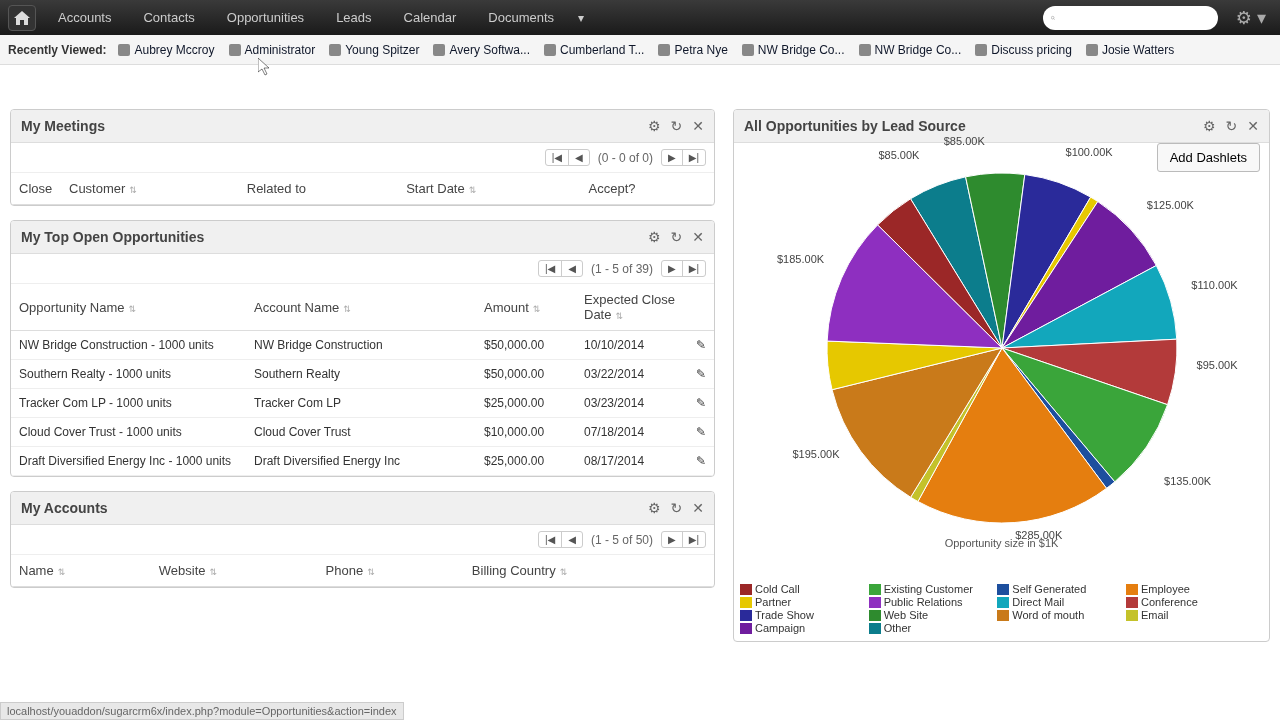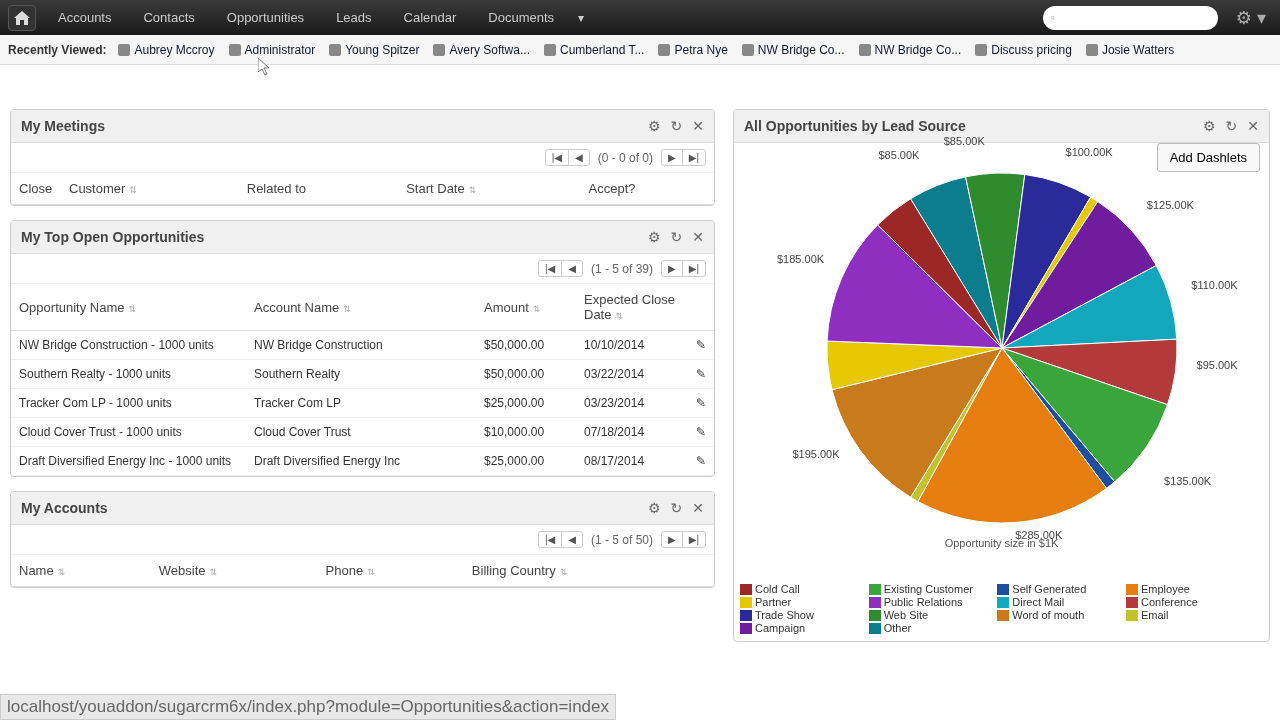--- a/index.html
+++ b/index.html
@@ -53,21 +53,21 @@
 
 
 .pie-wrap { padding: 10px; position: relative; height: 440px; }
 .pie-svg { display: block; margin: 10px auto 0; }
 .pie-label { position: absolute; font-size: 11px; color: #444; white-space: nowrap; }
 .caption { text-align: center; font-size: 11px; color: #555; margin-top: 4px; }
 .legend { display: flex; flex-wrap: wrap; padding: 0 6px 6px; gap: 0; }
 .legend-item { display: flex; align-items: center; width: 24.6%; font-size: 11px; color: #333; margin-bottom: 1px; }
 .legend-swatch { width: 12px; height: 11px; margin-right: 3px; }
 
-.status-bar { position: fixed; bottom: 0; left: 0; background: #e8e8e8; border: 1px solid #ccc; padding: 2px 6px; font-size: 17px; color: #666; }
+.status-bar { position: fixed; bottom: 0; left: 0; background: #e8e8e8; border: 1px solid #ccc; padding: 2px 6px; font-size: 11px; color: #666; }
 </style>
 </head>
 <body>
 
 <div class="topbar">
   <div class="home-btn">
     <svg width="16" height="14" viewBox="0 0 16 14">
         <path d="M8 0 L0 7 L2 7 L2 14 L6 14 L6 9 L10 9 L10 14 L14 14 L14 7 L16 7 Z" fill="#ddd"></path>
       </svg>
   </div>

